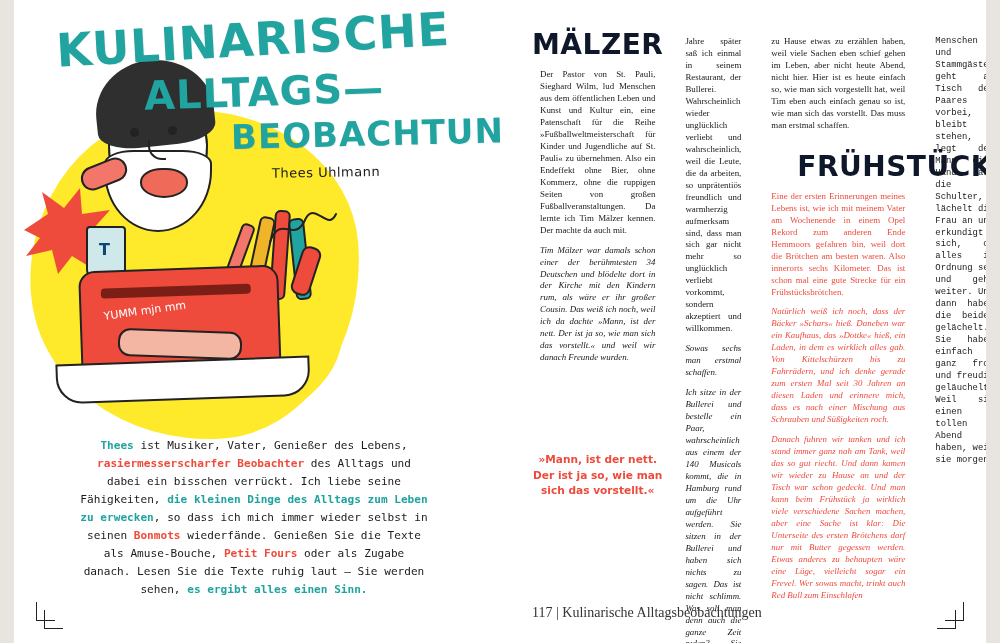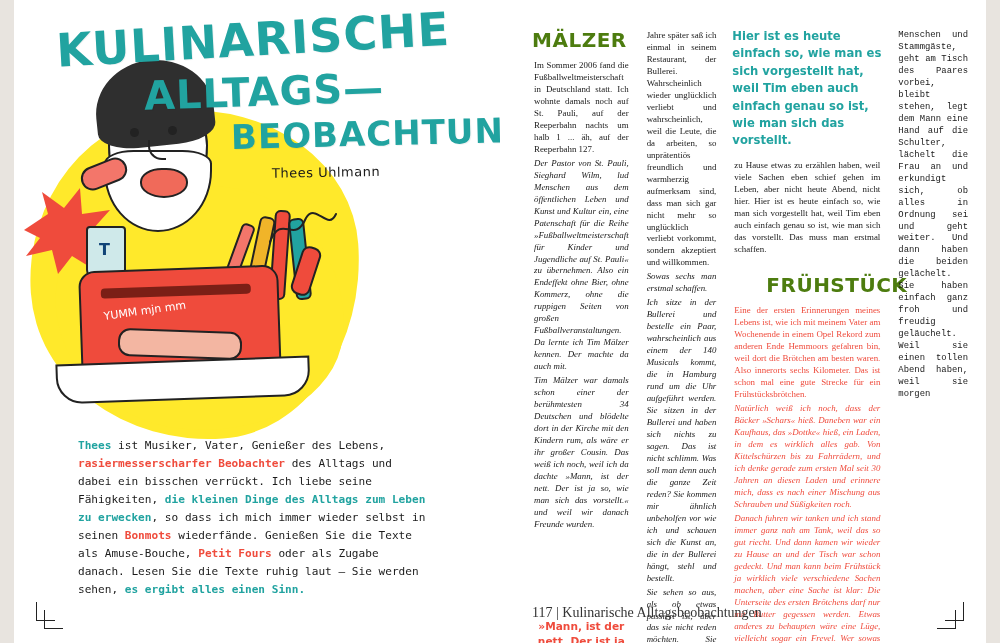--- a/index.html
+++ b/index.html
@@ -114,50 +114,50 @@
   .u2{left:20px;top:-6px;width:12px;height:86px;background:#ef4b3c;border-radius:6px;transform:rotate(4deg);}
   .u3{left:40px;top:2px;width:12px;height:78px;background:#21a3a0;border-radius:6px;transform:rotate(-6deg);}
   .u4{left:-22px;top:6px;width:10px;height:70px;background:#f3766a;border-radius:5px;transform:rotate(20deg);}
   .pepper{position:absolute;left:296px;top:246px;width:16px;height:46px;background:#ef4b3c;border:2px solid #222;border-radius:8px;transform:rotate(18deg);z-index:5;}
   .squiggle{position:absolute;left:268px;top:206px;z-index:5;}
 
   .lead{
     position:relative;z-index:5;
     margin:258px 44px 0 52px;
     font-family:"DejaVu Sans Mono","Liberation Mono",monospace;
-    font-size:11.1px;line-height:1.62;color:#1b1b1b;
+    font-size:11.1px;line-height:1.62;color:#1b1b1b;text-align:center;
   }
   .lead .green{color:#21a3a0;font-weight:bold;}
   .lead .red{color:#ef4b3c;font-weight:bold;}
 
   .crop-l{position:absolute;left:36px;bottom:22px;width:18px;height:18px;border-left:1.5px solid #222;border-bottom:1.5px solid #222;}
   .crop-l2{position:absolute;left:44px;bottom:14px;width:18px;height:18px;border-left:1.5px solid #222;border-bottom:1.5px solid #222;}
 
   
   .page-right{
     position:relative;width:500px;height:643px;background:#ffffff;
     box-sizing:border-box;padding:28px 30px 24px 32px;overflow:hidden;
   }
   .page-right:after{
     content:"";position:absolute;right:0;top:0;width:14px;height:643px;background:#e8e4df;
   }
   .cols{display:flex;gap:14px;height:556px;}
   .col{width:144px;}
   .col3{width:150px;}
   h2.sec{
     font-family:"DejaVu Sans", sans-serif;
-    color:#4d7c0f;font-size:20px;letter-spacing:.5px;margin:0 0 8px 0;font-weight:bold;
+    color:#0f172a;font-size:28px;letter-spacing:.5px;margin:0 0 8px 0;font-weight:bold;
   }
   h2.sec2{margin-top:18px;margin-left:34px;}
   .bodytext{
     font-family:"Liberation Serif", serif;
     font-size:8.9px;line-height:1.345;color:#191919;text-align:justify;
     hyphens:auto;
   }
-  .bodytext p{margin:2px;text-indent:0;}
+  .bodytext p{margin:8px;text-indent:0;}
   .bodytext p + p{text-indent:0;font-style:italic;}
   .pull{
     font-family:"DejaVu Sans", sans-serif;
     color:#ef4b3c;font-size:10.6px;line-height:1.45;font-weight:bold;
     text-align:center;margin:88px 0 0 0;
   }
   .pull-top{
     font-family:"DejaVu Sans", sans-serif;
     color:#21a3a0;font-size:11.6px;line-height:1.5;font-weight:bold;margin:0 0 10px 0;
   }
@@ -234,39 +234,37 @@
     <div class="crop-l2"></div>
   </div>
 
   <div class="page-right">
 
     <div class="cols">
 
       <div class="col">
         <h2 class="sec">MÄLZER</h2>
         <div class="bodytext">
-          <p>Im Sommer 2006 fand die Fußballweltmeisterschaft in Deutschland statt. Ich wohnte damals noch auf St. Pauli, auf der Reeperbahn nachts um halb 1 ... äh, auf der Reeperbahn 127.</p>
           <p>Der Pastor von St. Pauli, Sieghard Wilm, lud Menschen aus dem öffentlichen Leben und Kunst und Kultur ein, eine Patenschaft für die Reihe »Fußballweltmeisterschaft für Kinder und Jugendliche auf St. Pauli« zu übernehmen. Also ein Endeffekt ohne Bier, ohne Kommerz, ohne die ruppigen Seiten von großen Fußballveranstaltungen. Da lernte ich Tim Mälzer kennen. Der machte da auch mit.</p>
           <p>Tim Mälzer war damals schon einer der berühmtesten 34 Deutschen und blödelte dort in der Kirche mit den Kindern rum, als wäre er ihr großer Cousin. Das weiß ich noch, weil ich da dachte »Mann, ist der nett. Der ist ja so, wie man sich das vorstellt.« und weil wir danach Freunde wurden.</p>
           <div class="pull">»Mann, ist der nett. Der ist ja so, wie man sich das vorstellt.«</div>
         </div>
       </div>
 
       <div class="col">
         <div class="bodytext" style="margin-top:2px;">
           <p>Jahre später saß ich einmal in seinem Restaurant, der Bullerei. Wahrscheinlich wieder unglücklich verliebt und wahrscheinlich, weil die Leute, die da arbeiten, so unprätentiös freundlich und warmherzig aufmerksam sind, dass man sich gar nicht mehr so unglücklich verliebt vorkommt, sondern akzeptiert und willkommen.</p>
           <p>Sowas sechs man erstmal schaffen.</p>
           <p>Ich sitze in der Bullerei und bestelle ein Paar, wahrscheinlich aus einem der 140 Musicals kommt, die in Hamburg rund um die Uhr aufgeführt werden. Sie sitzen in der Bullerei und haben sich nichts zu sagen. Das ist nicht schlimm. Was soll man denn auch die ganze Zeit reden? Sie kommen mir ähnlich unbeholfen vor wie ich und schauen sich die Kunst an, die in der Bullerei hängt, stehl und bestellt.</p>
           <p>Sie sehen so aus, als ob etwas passiert ist, über das sie nicht reden möchten. Sie trinken einen Rotwein und er trinkt ein Bier. Er isst ein Steak und sie isst einen Fisch. Wir könnten da jetzt hinfahren und ich könnte Ihnen den Tisch zeigen, an dem das passiert ist.</p>
 
         </div>
       </div>
 
       <div class="col3">
-        <div class="pull-top">Hier ist es heute einfach so, wie man es sich vorgestellt hat, weil Tim eben auch einfach genau so ist, wie man sich das vorstellt.</div>
         <div class="bodytext">
           <p>zu Hause etwas zu erzählen haben, weil viele Sachen eben schief gehen im Leben, aber nicht heute Abend, nicht hier. Hier ist es heute einfach so, wie man sich vorgestellt hat, weil Tim eben auch einfach genau so ist, wie man sich das vorstellt. Das muss man erstmal schaffen.</p>
         </div>
         <h2 class="sec sec2">FRÜHSTÜCK</h2>
         <div class="bodytext red-text" style="color:#ef4b3c;">
           <p>Eine der ersten Erinnerungen meines Lebens ist, wie ich mit meinem Vater am Wochenende in einem Opel Rekord zum anderen Ende Hemmoors gefahren bin, weil dort die Brötchen am besten waren. Also innerorts sechs Kilometer. Das ist schon mal eine gute Strecke für ein Frühstücksbrötchen.</p>
           <p>Natürlich weiß ich noch, dass der Bäcker »Schars« hieß. Daneben war ein Kaufhaus, das »Dottke« hieß, ein Laden, in dem es wirklich alles gab. Von Kittelschürzen bis zu Fahrrädern, und ich denke gerade zum ersten Mal seit 30 Jahren an diesen Laden und erinnere mich, dass es nach einer Mischung aus Schrauben und Süßigkeiten roch.</p>
           <p>Danach fuhren wir tanken und ich stand immer ganz nah am Tank, weil das so gut riecht. Und dann kamen wir wieder zu Hause an und der Tisch war schon gedeckt. Und man kann beim Frühstück ja wirklich viele verschiedene Sachen machen, aber eine Sache ist klar: Die Unterseite des ersten Brötchens darf nur mit Butter gegessen werden. Etwas anderes zu behaupten wäre eine Lüge, vielleicht sogar ein Frevel. Wer sowas macht, trinkt auch Red Bull zum Einschlafen</p>
         </div>
       </div>

